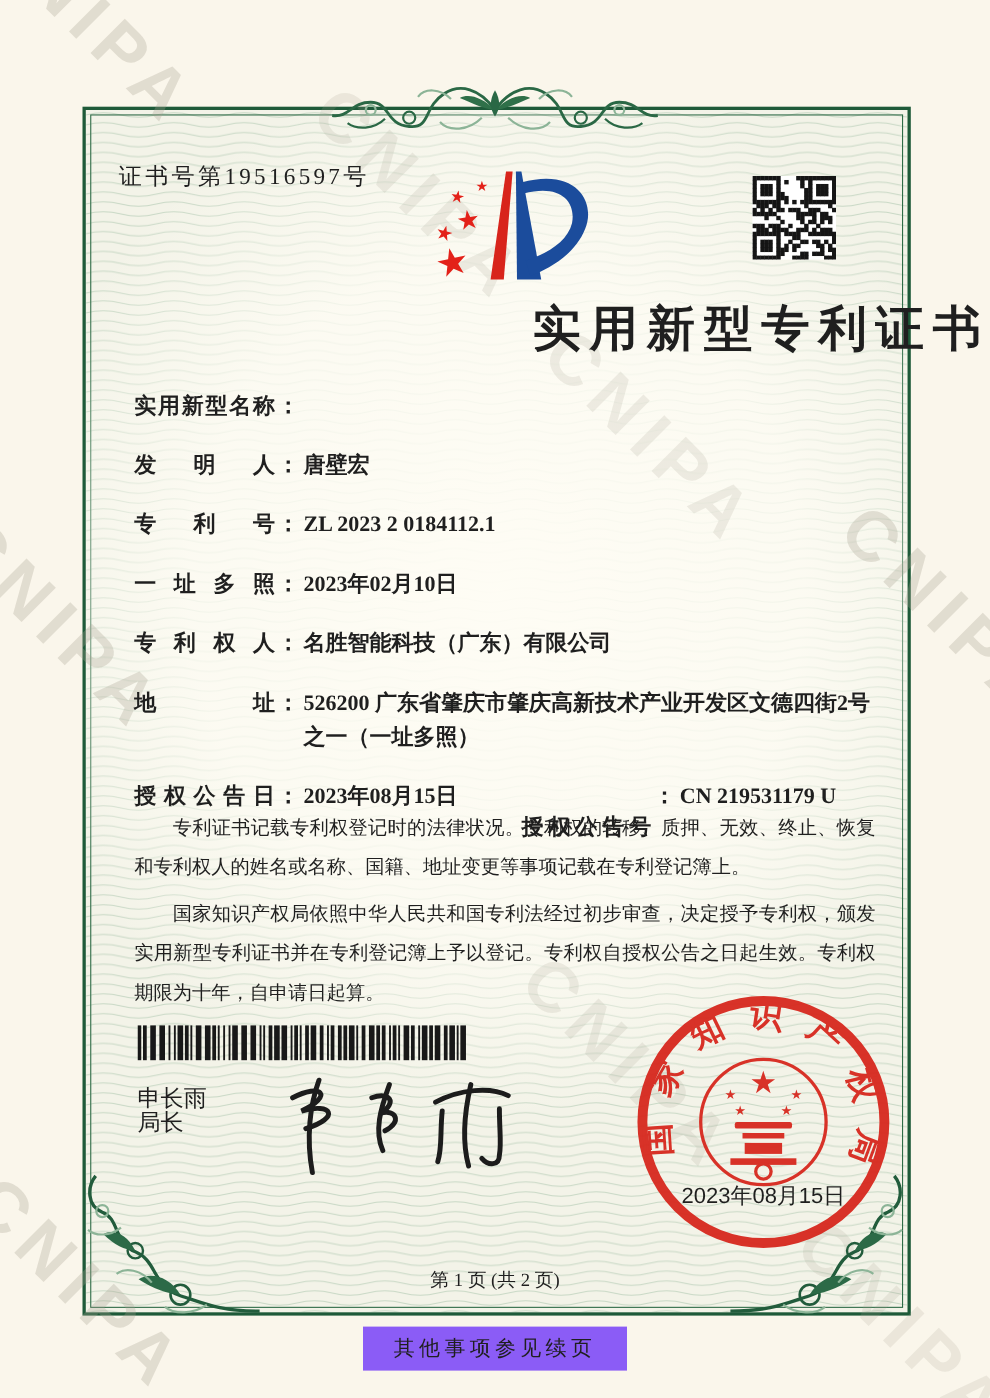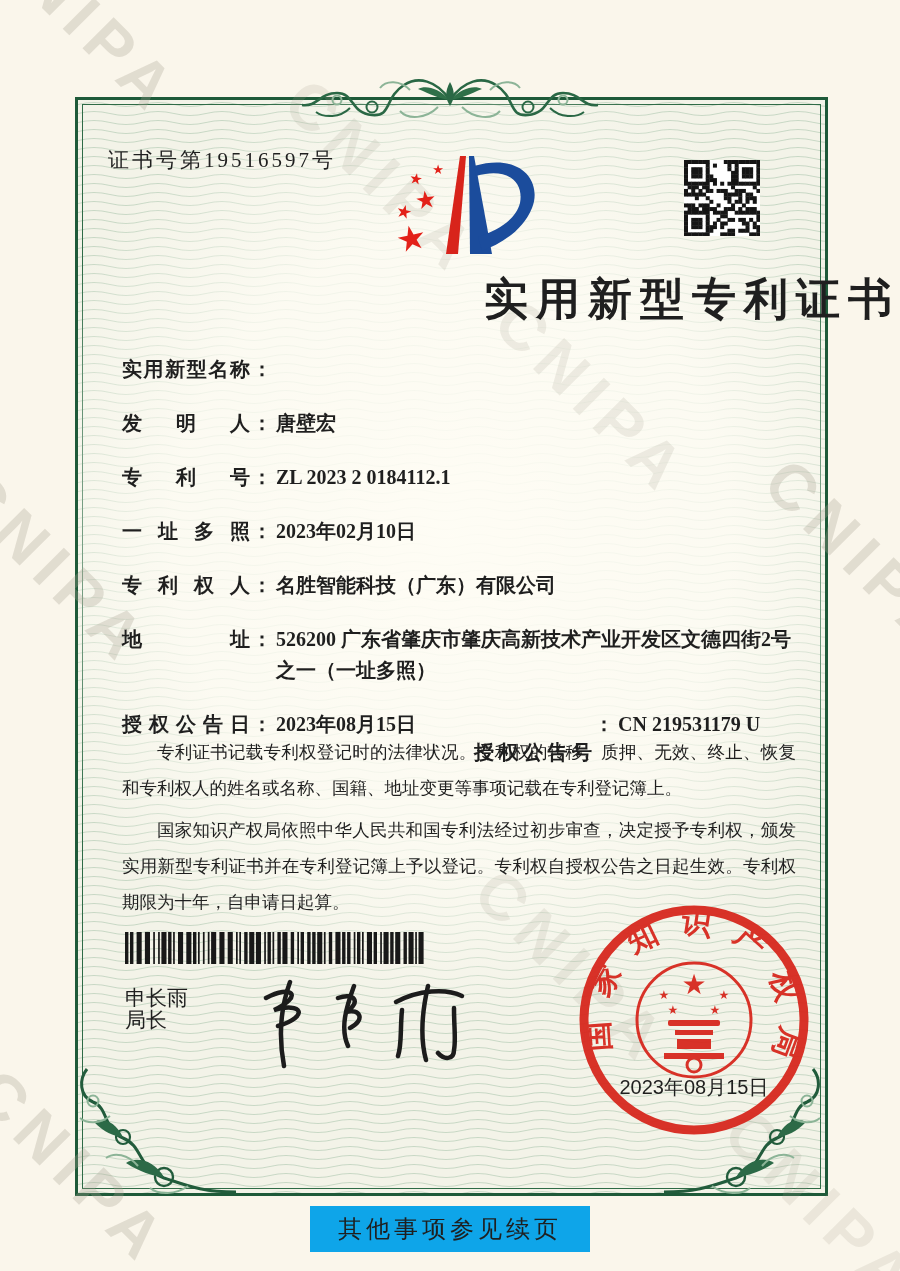--- a/index.html
+++ b/index.html
@@ -53,22 +53,22 @@
   .signer-title,.signer-name{position:absolute;left:125px;
          font-family:"Liberation Sans","DejaVu Sans",sans-serif;font-size:21px;}
   .signer-title{top:958px;margin-top:48px;}
   .signer-name{top:984px;}
   .signature{position:absolute;left:250px;top:968px;width:225px;height:110px;}
 
   .seal{position:absolute;left:576px;top:902px;width:236px;height:236px;opacity:0.95;}
 
   .page-info{position:absolute;left:0;top:1152px;width:900px;text-align:center;font-size:17px;}
   .footer-note{position:absolute;left:0;top:1206px;width:900px;text-align:center;}
-  .footer-note span{display:inline-block;background:#0ea5e9;padding:7px 28px;
-                    font-size:24px;letter-spacing:4px;}
+  .footer-note span{display:inline-block;background:#8b5cf6;padding:7px 28px;
+                    font-size:19px;letter-spacing:4px;}
 
   .ornament-top{position:absolute;left:290px;top:60px;width:320px;height:78px;z-index:4;}
   .corner{position:absolute;width:172px;height:150px;z-index:4;}
   .corner.bl{left:68px;top:1046px;}
   .corner.br{left:660px;top:1046px;transform:scaleX(-1);}
 </style>
 </head>
 <body>
 
 <div class="page">
@@ -521,19 +521,20 @@
         <text x="139" y="112" font-size="12" fill="#d7281e" text-anchor="middle">★</text>
         <rect x="92" y="118" width="52" height="6" rx="2" fill="#d7281e"></rect>
         <rect x="99" y="128" width="38" height="5" fill="#d7281e"></rect>
         <rect x="101" y="137" width="34" height="10" fill="#d7281e"></rect>
         <rect x="88" y="151" width="60" height="6" fill="#d7281e"></rect>
         <circle cx="118" cy="163" r="7" fill="none" stroke="#d7281e" stroke-width="3"></circle>
       </g>
       <text x="118" y="192" font-size="20" fill="#141414" text-anchor="middle" font-family="Liberation Sans, sans-serif">2023年08月15日</text>
     </svg>
 
+    <div class="page-info">第 1 页 (共 2 页)</div>
 
     <div class="footer-note">
       <span>其他事项参见续页</span>
     </div>
 
   </div>
 </div>
 
 </body></html>

